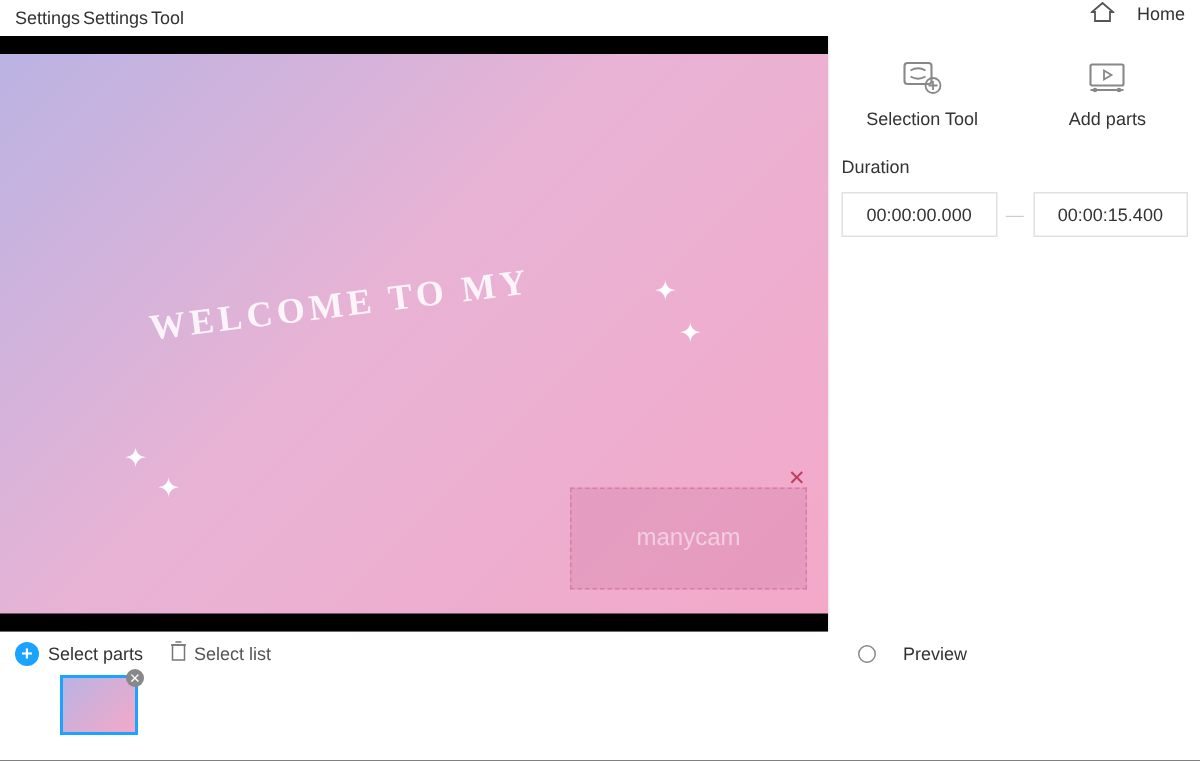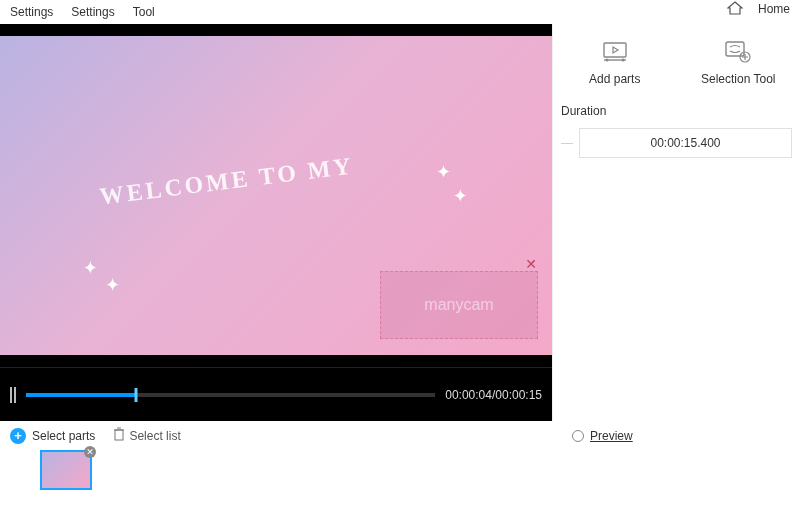--- a/index.html
+++ b/index.html
@@ -1,19 +1,19 @@
 <!DOCTYPE html>
 <html><head>
 <meta charset="utf-8">
 <style>
 * { margin: 0; padding: 0; box-sizing: border-box; font-family: Arial, sans-serif; }
 body { width: 800px; height: 507px; background: #fff; overflow: hidden; font-size: 12px; color: #333; }
 
 .menu-bar { height: 24px; display: flex; align-items: center; padding: 0 10px; justify-content: space-between; }
-.menu-left { display: flex; gap: 18px; }
+.menu-left { display: flex; gap: 2px; }
 .menu-item { cursor: pointer; font-size: 12px; }
 .menu-right { display: flex; align-items: center; gap: 12px; flex-direction: column; }
 .vip { display: flex; align-items: center; gap: 4px; color: #ff8c00; cursor: pointer; }
 .home { display: flex; align-items: center; gap: 15px; cursor: pointer; }
 .user-icon { cursor: pointer; color: #999; }
 
 .main { display: flex; height: 397px; }
 .left-panel { width: 552px; background: #000; display: flex; flex-direction: column; }
 .video-area { flex: 1; position: relative; overflow: hidden; }
 .video-bg { position: absolute; top: 0; left: 0; right: 0; bottom: 0; background: linear-gradient(135deg, #b9b3e3 0%, #e8b3d5 45%, #f4a8c8 100%); }
@@ -43,21 +43,21 @@
 .dur-label { font-size: 12px; margin-bottom: 10px; }
 .dur-row { display: flex; align-items: center; gap: 6px; }
 .dur-input { flex: 1; height: 30px; border: 1px solid #e0e0e0; display: flex; align-items: center; justify-content: center; font-size: 12px; cursor: text; }
 .dur-sep { color: #ccc; width: 12px; text-align: center; }
 
 .bottom { height: 86px; padding: 6px 10px; display: flex; flex-direction: column; }
 .bottom-row { display: flex; align-items: center; gap: 18px; }
 .sel-video { display: flex; align-items: center; gap: 6px; cursor: pointer; }
 .plus-circle { width: 16px; height: 16px; border-radius: 50%; background: #1aa3ff; color: #fff; display: flex; align-items: center; justify-content: center; font-size: 13px; font-weight: bold; }
 .clear-list { display: flex; align-items: center; gap: 4px; cursor: pointer; color: #555; }
-.preview-check { display: flex; align-items: center; gap: 6px; position: absolute; left: 562px; cursor: pointer; text-decoration: underline; }
+.preview-check { display: flex; align-items: center; gap: 18px; position: absolute; left: 562px; cursor: pointer; }
 .radio-circle { width: 12px; height: 12px; border: 1px solid #888; border-radius: 50%; }
 .thumbs { margin-top: 6px; display: flex; gap: 10px; padding-left: 30px; }
 .thumb { width: 52px; height: 40px; border: 2px solid #1aa3ff; position: relative; background: linear-gradient(135deg,#b9b3e3,#f4a8c8); cursor: pointer; }
 .thumb-close { position: absolute; top: -6px; right: -6px; width: 12px; height: 12px; border-radius: 50%; background: #888; color: #fff; font-size: 9px; display: flex; align-items: center; justify-content: center; cursor: pointer; }
 </style>
 </head>
 <body>
 
 <div class="menu-bar">
   <div class="menu-left">
@@ -100,64 +100,52 @@
       <div class="overlay-text">WELCOME TO MY</div>
       <div class="sparkle s1">✦</div>
       <div class="sparkle s2">✦</div>
       <div class="sparkle s3">✦</div>
       <div class="sparkle s4">✦</div>
       <div class="watermark-box">
         <span>manycam</span>
         <span class="watermark-close">✕</span>
       </div>
     </div>
-    <div class="timeline">
-      <div class="tl-btn">
-        <div class="tl-bar"></div>
-          <div class="tl-bar"></div>
-      </div>
-      <div class="track">
-        <div class="track-fill"></div>
-        <div class="track-handle"></div>
-      </div>
-      <div class="timecode">
-        <span>00:00:04</span>/<span>00:00:15</span>
-      </div>
-    </div>
   </div>
 
   <div class="right-panel">
     <div class="tools">
+      <div class="tool">
+        <div class="tool-icon">
+          <svg width="28" height="24" viewBox="0 0 28 24">
+              <rect x="2" y="2" width="18" height="14" rx="2" fill="none" stroke="#888" stroke-width="1.4"></rect>
+              <path d="M6 7 Q11 4 16 7 M6 11 Q11 14 16 11" fill="none" stroke="#888" stroke-width="1.2"></path>
+              <circle cx="21" cy="17" r="5" fill="none" stroke="#888" stroke-width="1.2"></circle>
+              <path d="M21 14 L21 20 M18 17 L24 17" stroke="#888" stroke-width="1.2"></path>
+            </svg>
+        </div>
+        <div class="tool-label">Selection Tool</div>
+      </div>
       <div class="tool">
         <div class="tool-icon">
           <svg width="28" height="24" viewBox="0 0 28 24">
               <rect x="3" y="3" width="22" height="14" rx="1" fill="none" stroke="#888" stroke-width="1.4"></rect>
               <path d="M12 7 L17 10 L12 13 Z" fill="none" stroke="#888" stroke-width="1.2"></path>
               <path d="M3 20 L25 20" stroke="#888" stroke-width="1.4"></path>
               <circle cx="6" cy="20" r="1.5" fill="#888"></circle>
               <circle cx="22" cy="20" r="1.5" fill="#888"></circle>
             </svg>
         </div>
         <div class="tool-label">Add parts</div>
       </div>
-      <div class="tool">
-        <div class="tool-icon">
-          <svg width="28" height="24" viewBox="0 0 28 24">
-              <rect x="2" y="2" width="18" height="14" rx="2" fill="none" stroke="#888" stroke-width="1.4"></rect>
-              <path d="M6 7 Q11 4 16 7 M6 11 Q11 14 16 11" fill="none" stroke="#888" stroke-width="1.2"></path>
-              <circle cx="21" cy="17" r="5" fill="none" stroke="#888" stroke-width="1.2"></circle>
-              <path d="M21 14 L21 20 M18 17 L24 17" stroke="#888" stroke-width="1.2"></path>
-            </svg>
-        </div>
-        <div class="tool-label">Selection Tool</div>
-      </div>
     </div>
     <div class="duration-section">
       <div class="dur-label">Duration</div>
       <div class="dur-row">
+        <div class="dur-input">00:00:00.000</div>
         <div class="dur-sep">—</div>
         <div class="dur-input">00:00:15.400</div>
       </div>
     </div>
   </div>
 </div>
 
 <div class="bottom">
   <div class="bottom-row" style="position:relative;">
     <div class="sel-video">

